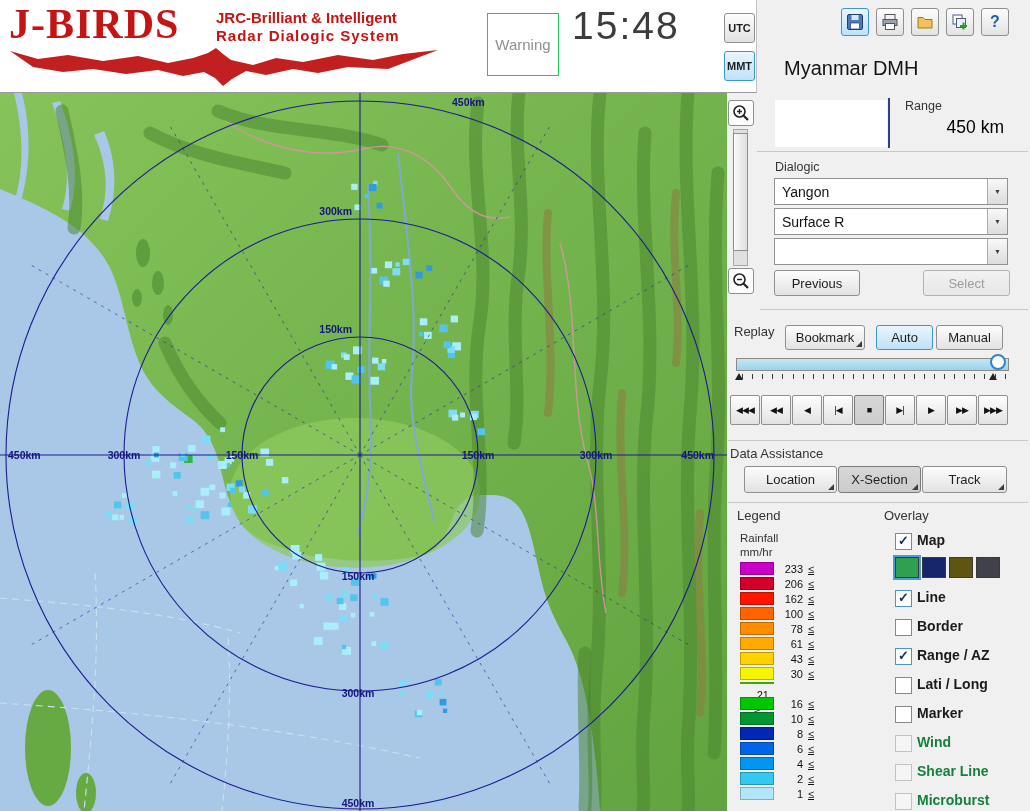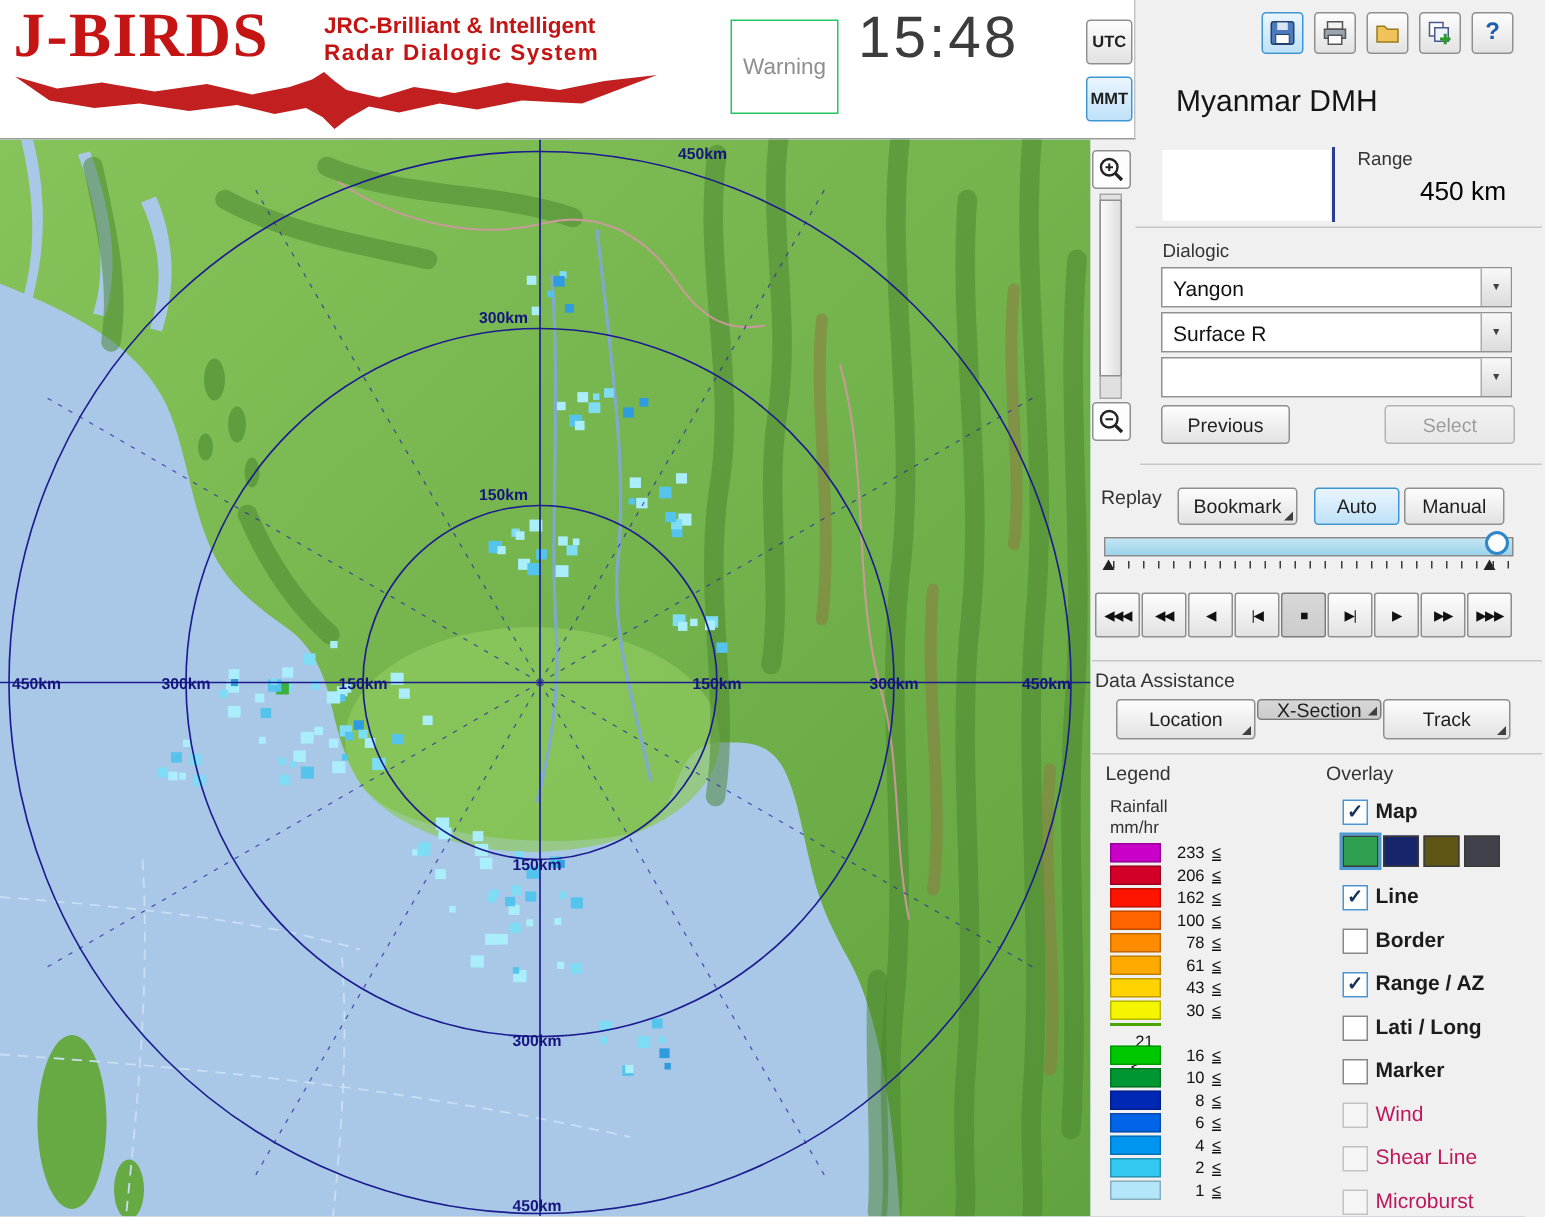--- a/index.html
+++ b/index.html
@@ -57,21 +57,21 @@
   .lle{font-size:11px;color:#111;text-decoration:underline}
   
   #overlay-col{position:absolute;left:895px;top:532px;width:134px;height:279px}
   .orow{position:absolute;left:0;height:22px;width:134px}
   .cb{position:absolute;left:0;top:1px;width:15px;height:15px;background:#fff;border:1px solid #878787;
       box-sizing:content-box;display:flex;align-items:center;justify-content:center}
   .cb.checked{border-color:#4c94cf}
   .cb.dis{border-color:#c2c2c2;background:#f5f5f5}
   .cb i{font-style:normal;font-weight:bold;font-size:13px;line-height:1;color:#17335c;margin-top:-2px}
   .olbl{position:absolute;left:22px;top:0;font-size:14px;font-weight:bold;color:#1b1b1b;white-space:nowrap}
-  .olbl.dis{color:#be185d;font-weight:normal}
+  .olbl.dis{color:#15803d;font-weight:bold}
   .swatch{position:absolute;top:0;width:24px;height:21px;border:1px solid #3a3a3a;box-sizing:border-box}
   .swatch.sel{outline:2px solid #4e9ad6}
   
   .zbtn{width:26px;height:26px;background:#fdfdfd}
   #zoom-track{position:absolute;left:733px;top:129px;width:15px;height:137px;background:#e0e0e0;
               border:1px solid #a8a8a8;box-sizing:border-box}
   #zoom-thumb{position:absolute;left:733px;top:133px;width:15px;height:118px;background:linear-gradient(90deg,#fbfbfb,#dedede);
               border:1px solid #8f8f8f;box-sizing:border-box}
   
   #mapsvg{position:absolute;left:0;top:93px}
@@ -240,21 +240,21 @@
         <span class="pbg">▶▶▶</span>
       </div>
     </div>
   <div class="sep" style="left:728px;top:440px;width:300px"></div>
 
   <div class="plabel" style="left:730px;top:446px;font-size:13px">Data Assistance</div>
   <div class="btn" style="left:744px;top:466px;width:93px;height:27px">
     <span>Location</span>
     <span class="corner"></span>
   </div>
-  <div class="btn pressed" style="left:838px;top:466px;width:83px;height:14px">
+  <div class="btn pressed" style="left:838px;top:466px;width:83px;height:27px">
     <span>X-Section</span>
     <span class="corner"></span>
   </div>
   <div class="btn" style="left:922px;top:466px;width:85px;height:27px">
     <span>Track</span>
     <span class="corner"></span>
   </div>
   <div class="sep" style="left:728px;top:502px;width:300px"></div>
 
   <div class="plabel" style="left:737px;top:508px;font-size:13px">Legend</div>

